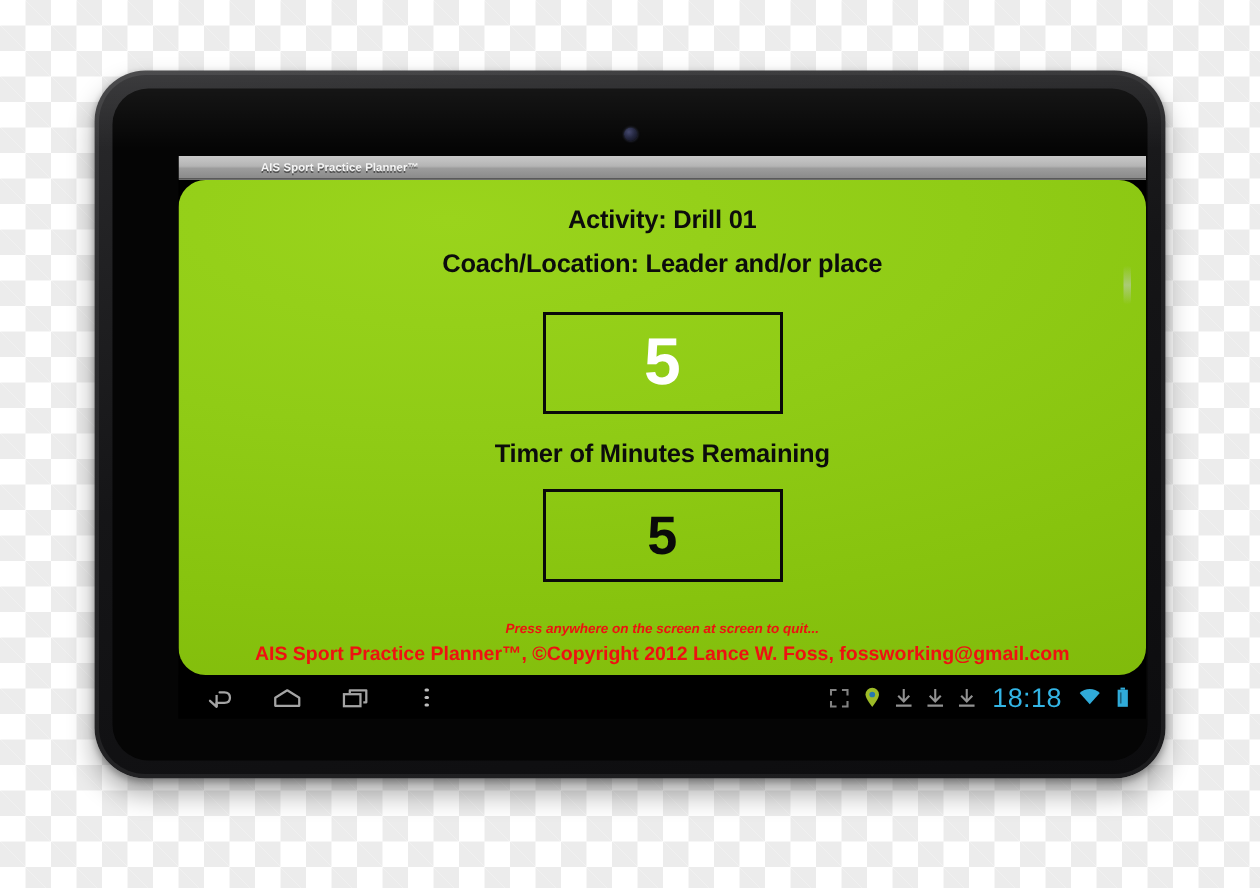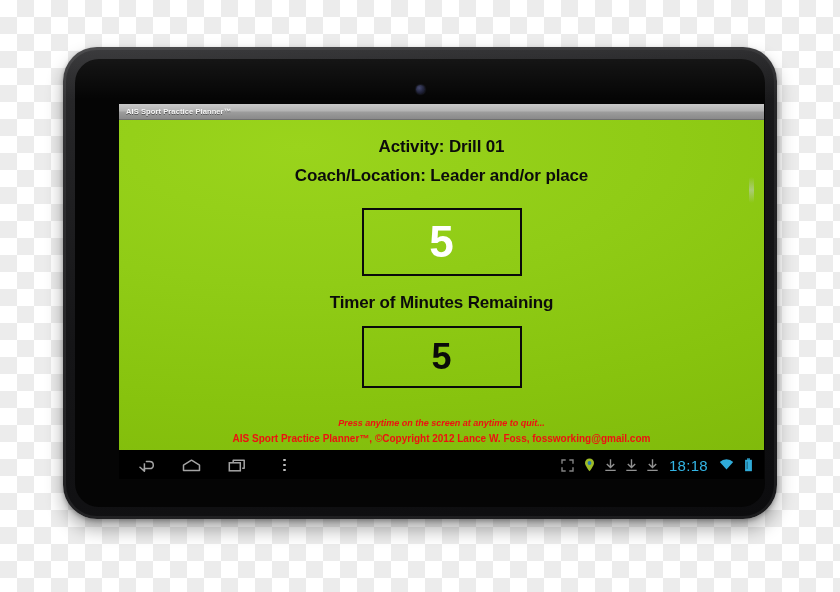--- a/index.html
+++ b/index.html
@@ -89,38 +89,40 @@
   }
 
   
   #titlebar {
     position: relative;
     height: 15px;
     background: linear-gradient(180deg, #c9c9c9 0%, #b4b4b4 45%, #9c9c9c 55%, #8a8a8a 100%);
     border-bottom: 1px solid #6f6f6f;
     display: flex;
     align-items: center;
+    padding-left: 48px;
   }
   #titlebar-text {
     font-size: 7.5px;
     font-weight: bold;
     color: #f4f4f4;
     padding-left: 7px;
     letter-spacing: 0.1px;
     text-shadow: 0 1px 0 rgba(0,0,0,0.45);
     white-space: nowrap;
   }
 
   
   #app {
     position: relative;
     height: 330px;
     background:
       radial-gradient(140% 110% at 28% 8%, #9ad41c 0%, #90cc16 38%, #87c30e 72%, #80ba0b 100%);
     text-align: center;
+    border-radius: 18px;
   }
 
   .heading-line {
     font-size: 17px;
     font-weight: bold;
     color: #0c0c0c;
     letter-spacing: -0.15px;
     line-height: 1.05;
   }
   #activity-line { padding-top: 18px; }
@@ -188,21 +190,21 @@
     bottom: 5px;
   }
   #quit-note {
     font-size: 9px;
     font-style: italic;
     font-weight: bold;
     color: #ee1111;
     line-height: 1.35;
   }
   #copyright-note {
-    font-size: 10px;
+    font-size: 13px;
     font-weight: bold;
     color: #ee1111;
     line-height: 1.35;
     margin-top: 2px;
   }
 
   
   #navbar {
     position: relative;
     height: 30px;
@@ -230,21 +232,21 @@
   }
   #nav-right {
     position: absolute;
     right: 11px;
     display: flex;
     align-items: center;
     gap: 10px;
   }
   #status-clock {
     color: #33b5e5;
-    font-size: 15px;
+    font-size: 18px;
     letter-spacing: 0.3px;
     padding: 0 1px;
   }
   .status-ico { display: block; opacity: 0.95; }
 </style>
 </head>
 <body>
 
 <div id="tablet">
   <div id="tablet-inner">
@@ -269,21 +271,21 @@
           </div>
 
           <div id="remaining-label">Timer of Minutes Remaining</div>
 
           <div id="minutes-box" class="value-box">
             <span id="minutes-value">5</span>
           </div>
 
 
           <div id="footer">
-            <div id="quit-note">Press anytime on the screen at anytime to quit...</div>
+            <div id="quit-note">Press anywhere on the screen at screen to quit...</div>
             <div id="copyright-note">AIS Sport Practice Planner™, ©Copyright 2012 Lance W. Foss, fossworking@gmail.com</div>
           </div>
 
         </div>
 
         <div id="navbar">
 
           <div id="nav-left">
 
             <span>

